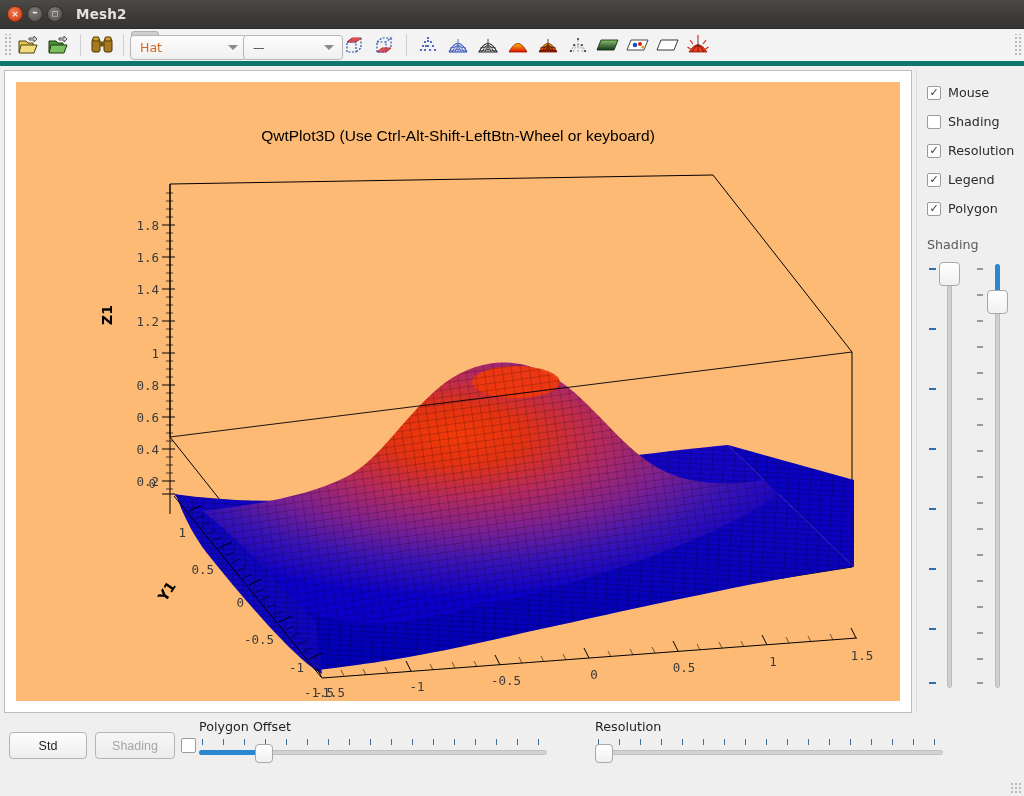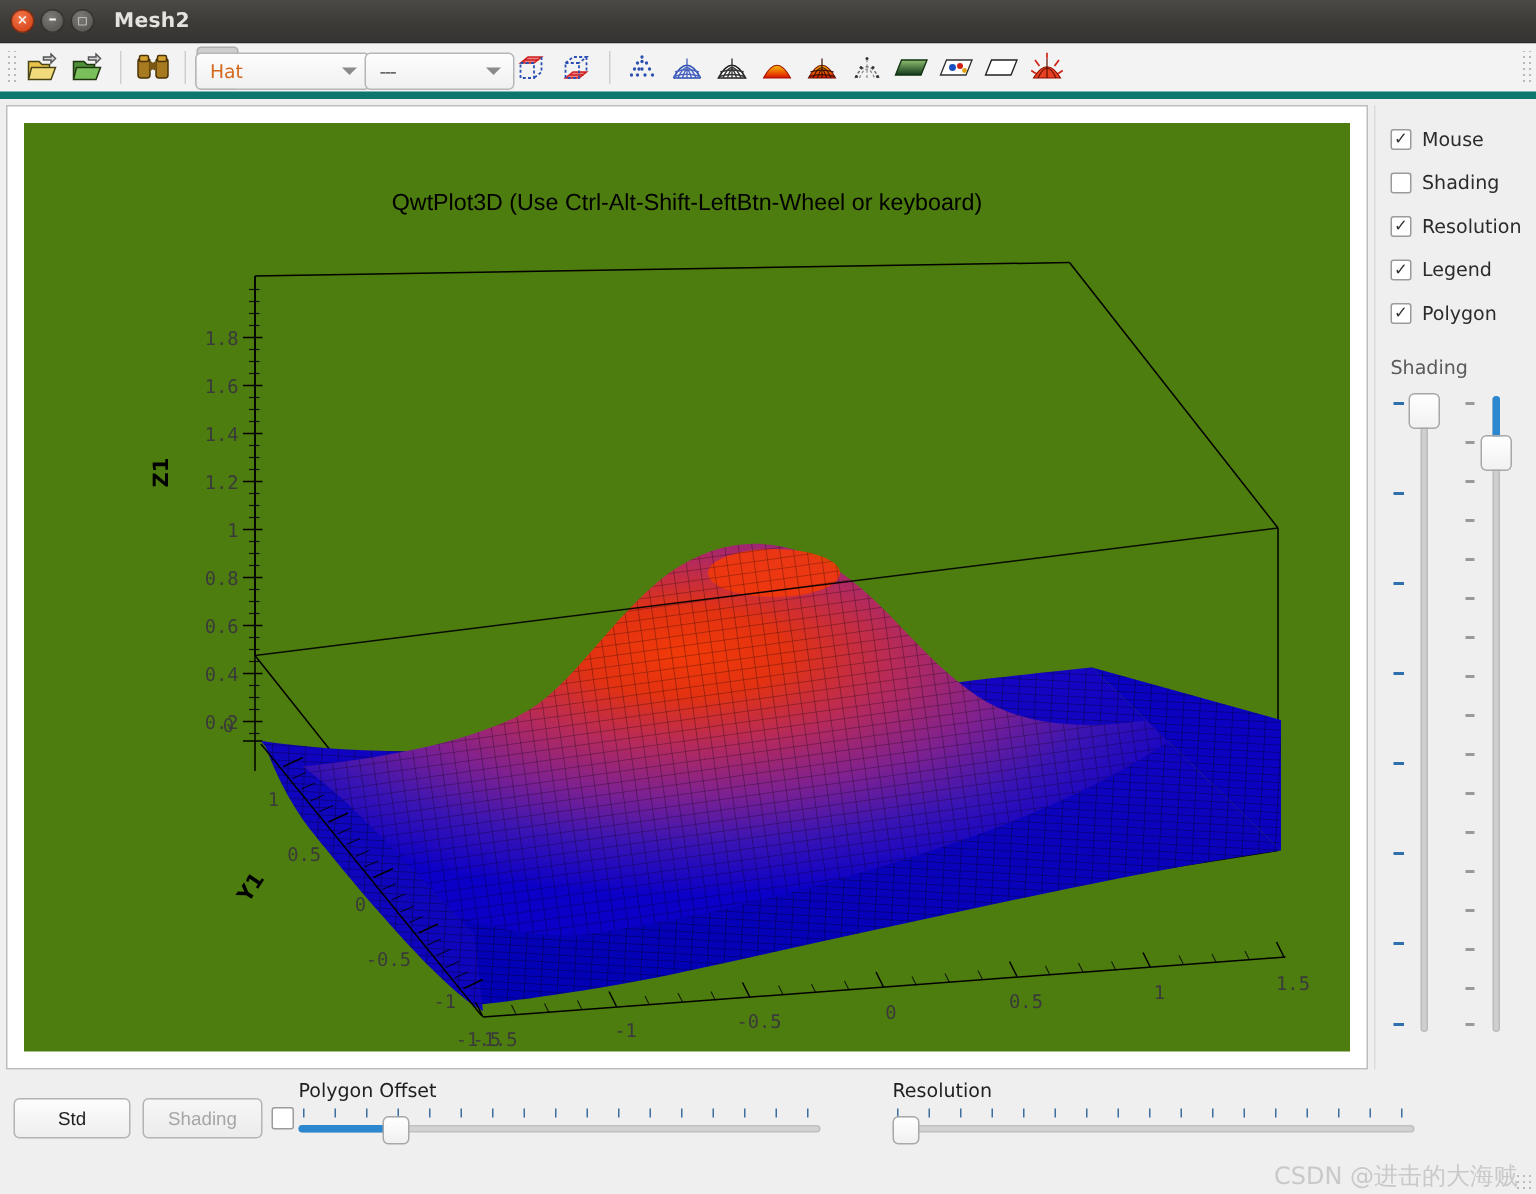--- a/index.html
+++ b/index.html
@@ -81,21 +81,21 @@
   .combo.w2 .ctext { color: #555; letter-spacing: -1px; }
 
   
   .plotframe {
     position: absolute; left: 4px; top: 70px;
     width: 908px; height: 643px;
     background: #ffffff;
     border: 1px solid #bdbdbd;
     padding: 11px;
   }
-  .plotcanvas { position: relative; width: 100%; height: 100%; background:#4d7c0f; overflow: hidden; }
+  .plotcanvas { position: relative; width: 100%; height: 100%; background:#fdba74; overflow: hidden; }
   .plotcanvas svg { display: block; }
   .plot-title {
     position: absolute; top: 45px; left: 0; width: 100%;
     text-align: center; font-size: 15.5px; color: #000;
     font-family: "Liberation Sans", sans-serif;
   }
 
   
   .rightpanel {
     position: absolute; left: 916px; top: 70px;
@@ -805,16 +805,15 @@
         <div class="htick" style="left:276px"></div>
       <div class="htick" style="left:297px"></div>
         <div class="htick" style="left:318px"></div>
       <div class="htick" style="left:339px"></div>
       <div class="hgroove" style="width:348px"></div>
       <div class="hfill" style="width:62px"></div>
       <div class="hhandle" style="left:56px"></div>
     </div>
   </div>
 
-  <div class="watermark">CSDN @进击的大海贼</div>
   <div class="sizegrip"></div>
 
 </div>
 
 </body></html>

